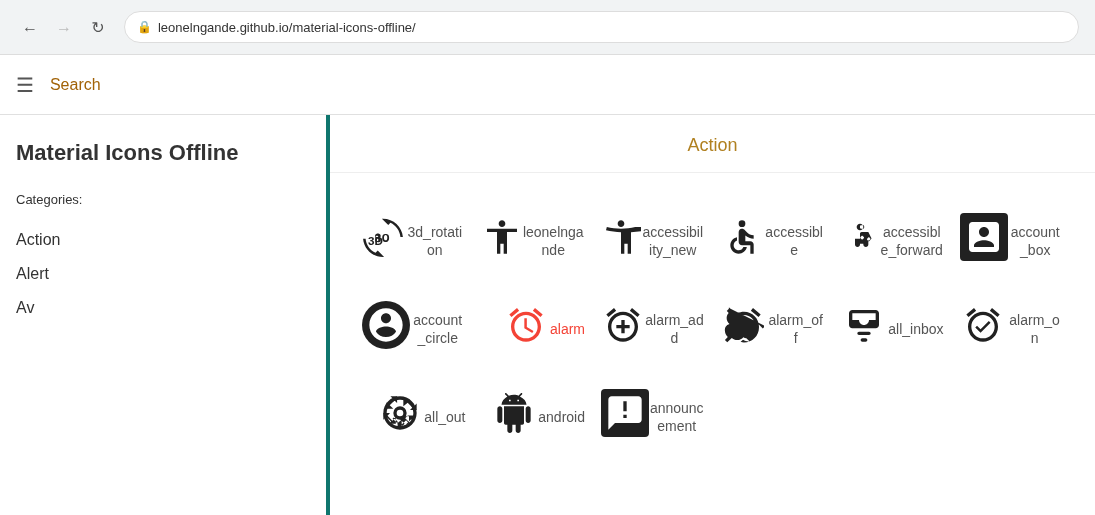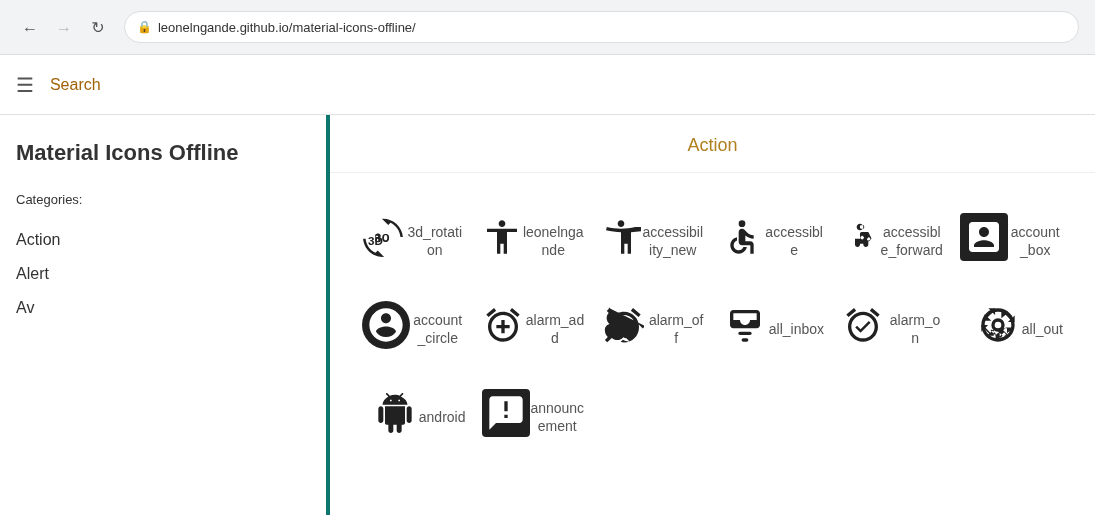--- a/index.html
+++ b/index.html
@@ -207,20 +207,28 @@
           <div class="icon-box" style="border-radius:50%;">
             <svg viewBox="0 0 24 24" width="36" height="36">
                 <path d="M12 2C6.48 2 2 6.48 2 12s4.48 10 10 10 10-4.48 10-10S17.52 2 12 2zm0 3c1.66 0 3 1.34 3 3s-1.34 3-3 3-3-1.34-3-3 1.34-3 3-3zm0 14.2c-2.5 0-4.71-1.28-6-3.22.03-1.99 4-3.08 6-3.08 1.99 0 5.97 1.09 6 3.08-1.29 1.94-3.5 3.22-6 3.22z"></path>
               </svg>
           </div>
         </div>
         <div class="icon-name">account_circle</div>
       </div>
 
 
+      <div class="icon-item">
+        <div class="icon-svg">
+          <svg viewBox="0 0 24 24" style="fill:#f44336">
+              <path d="M22 5.72l-4.6-3.86-1.29 1.53 4.6 3.86L22 5.72zM7.88 3.39L6.6 1.86 2 5.71l1.29 1.53 4.59-3.85zM12.5 8H11v6l4.75 2.85.75-1.23-4-2.37V8zM12 4c-4.97 0-9 4.03-9 9s4.02 9 9 9c4.97 0 9-4.03 9-9s-4.03-9-9-9zm0 16c-3.87 0-7-3.13-7-7s3.13-7 7-7 7 3.13 7 7-3.13 7-7 7z"></path>
+            </svg>
+        </div>
+        <div class="icon-name red">alarm</div>
+      </div>
 
       <div class="icon-item">
         <div class="icon-svg">
           <svg viewBox="0 0 24 24">
               <path d="M7.88 3.39L6.6 1.86 2 5.71l1.29 1.53 4.59-3.85zm14.12 2.33l-4.6-3.86-1.29 1.53 4.6 3.86L22 5.72zM12 4c-4.97 0-9 4.03-9 9s4.02 9 9 9c4.97 0 9-4.03 9-9s-4.03-9-9-9zm0 16c-3.87 0-7-3.13-7-7s3.13-7 7-7 7 3.13 7 7-3.13 7-7 7zm1-11h-2v3H8v2h3v3h2v-3h3v-2h-3V9z"></path>
             </svg>
         </div>
         <div class="icon-name">alarm_add</div>
       </div>
 

